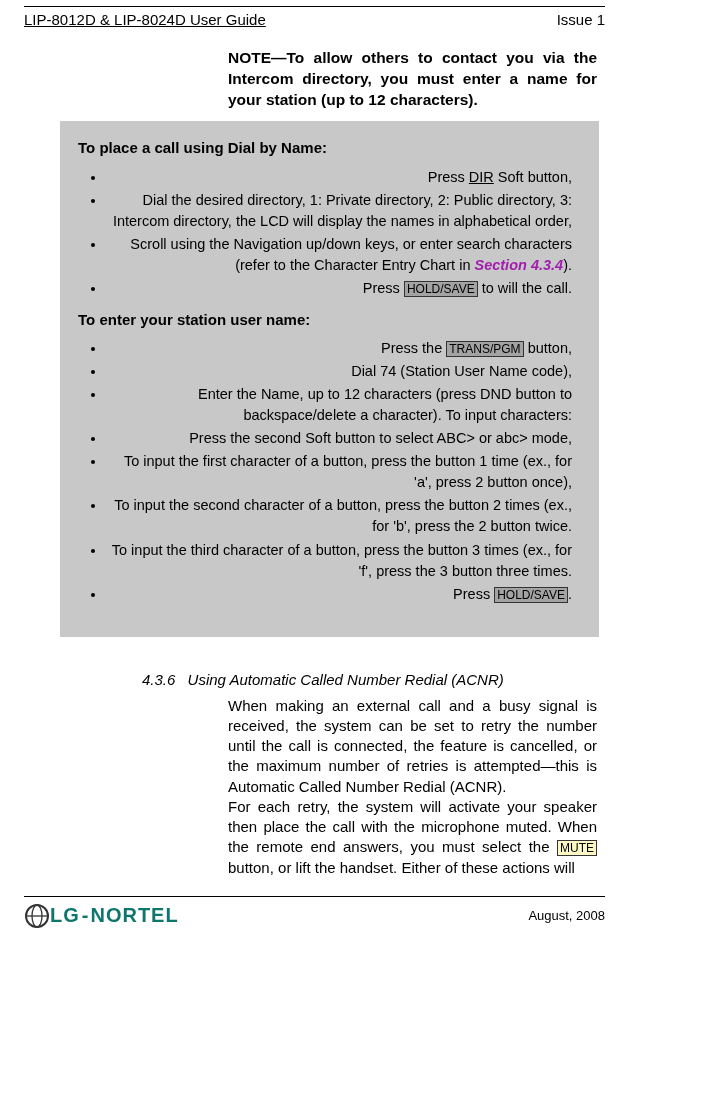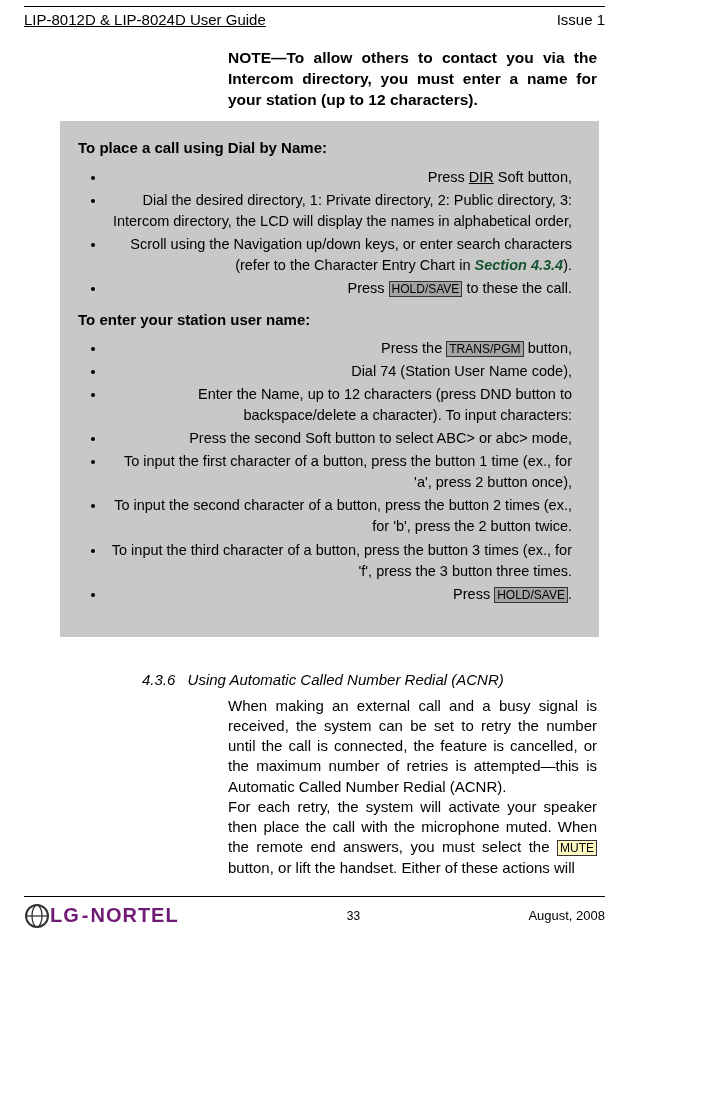--- a/index.html
+++ b/index.html
@@ -61,21 +61,21 @@
     border: 1px solid #333;
     font-variant: small-caps;
     font-size: 12px;
     padding: 0 2px;
     background: #a3a3a3;
   }
   .softbtn {
     text-decoration: underline;
   }
   .section-ref {
-    color: #14532d;
+    color: #a21caf;
     font-weight: bold;
     font-style: italic;
   }
   .section-heading {
     font-family: Verdana, Geneva, sans-serif;
     font-size: 15px;
     font-style: italic;
     margin: 34px 32px 8px 142px;
   }
   .section-number {
@@ -97,21 +97,21 @@
     align-items: center;
     padding: 6px 24px 10px 24px;
     font-size: 13px;
   }
   .logo {
     display: flex;
     align-items: center;
     font-weight: bold;
     font-size: 20px;
     font-family: Arial, sans-serif;
-    color: #701a75;
+    color: #0f766e;
   }
   .logo .lg {
     font-family: Arial, sans-serif;
     font-weight: 800;
     letter-spacing: 1px;
   }
   .logo .dash {
     margin: 0 2px;
   }
   .logo .nortel {
@@ -143,21 +143,21 @@
     <h4>To place a call using Dial by Name:</h4>
     <ul>
       <li>
         <span>Press </span><span class="softbtn">DIR</span><span> Soft button,</span>
       </li>
       <li>Dial the desired directory, 1: Private directory, 2: Public directory, 3: Intercom directory, the LCD will display the names in alphabetical order,</li>
       <li>
         <span>Scroll using the Navigation up/down keys, or enter search characters (refer to the Character Entry Chart in </span><span class="section-ref">Section 4.3.4</span><span>).</span>
       </li>
       <li>
-        <span>Press </span><span class="boxedkey">HOLD/SAVE</span><span> to these the call.</span>
+        <span>Press </span><span class="boxedkey">HOLD/SAVE</span><span> to will the call.</span>
       </li>
     </ul>
     <h4>To enter your station user name:</h4>
     <ul>
       <li>
         <span>Press the </span><span class="boxedkey">TRANS/PGM</span><span> button,</span>
       </li>
       <li>Dial 74 (Station User Name code),</li>
       <li>Enter the Name, up to 12 characters (press DND button to backspace/delete a character). To input characters:</li>
       <li>Press the second Soft button to select ABC&gt; or abc&gt; mode,</li>
@@ -185,17 +185,16 @@
     <div class="logo">
       <svg width="26" height="26" viewBox="0 0 26 26">
         <circle cx="13" cy="13" r="11" fill="none" stroke="#333" stroke-width="2"></circle>
         <ellipse cx="13" cy="13" rx="5" ry="11" fill="none" stroke="#333" stroke-width="1.3"></ellipse>
         <line x1="2" y1="13" x2="24" y2="13" stroke="#333" stroke-width="1.3"></line>
       </svg>
       <span class="lg">LG</span>
         <span class="dash">-</span>
         <span class="nortel">NORTEL</span>
     </div>
-    <div class="page-number">33</div>
     <div class="footer-date">August, 2008</div>
   </div>
 
 </div>
 
 </body></html>

